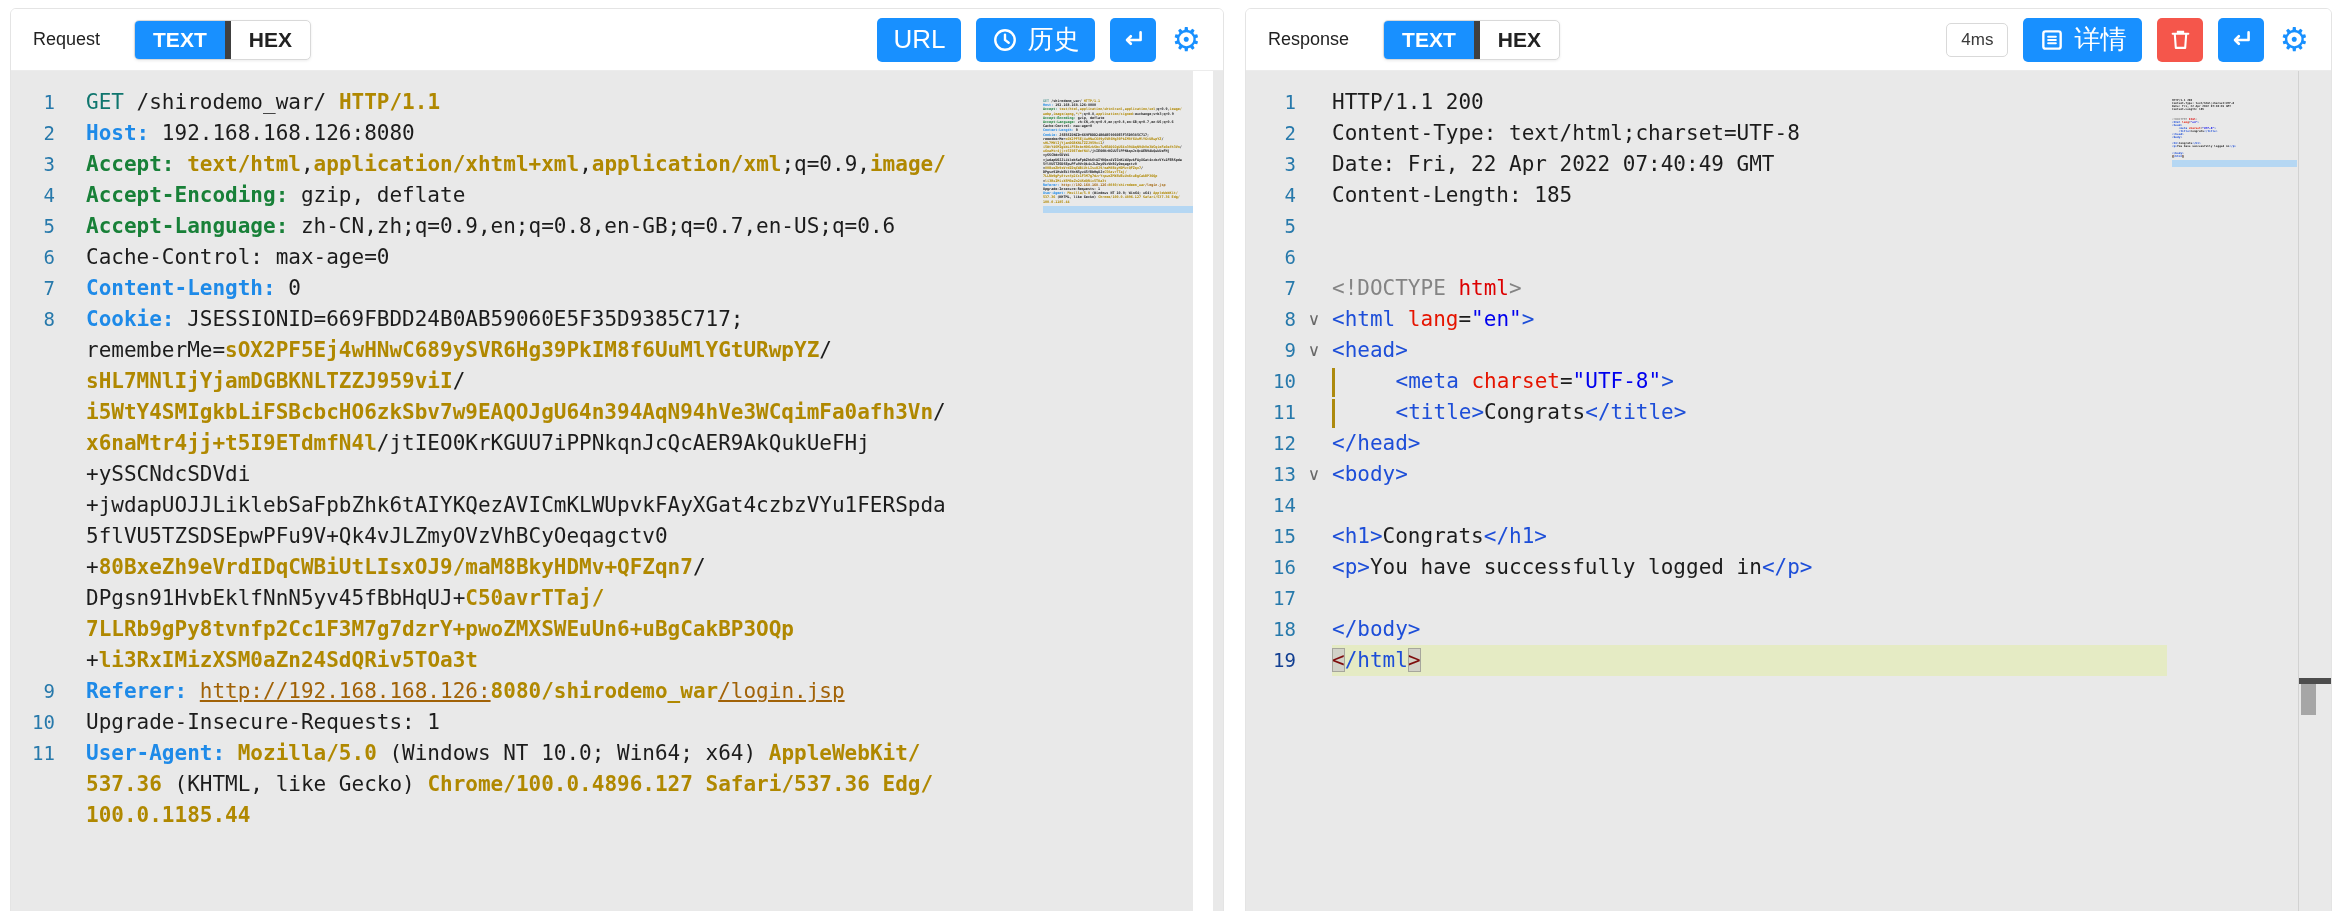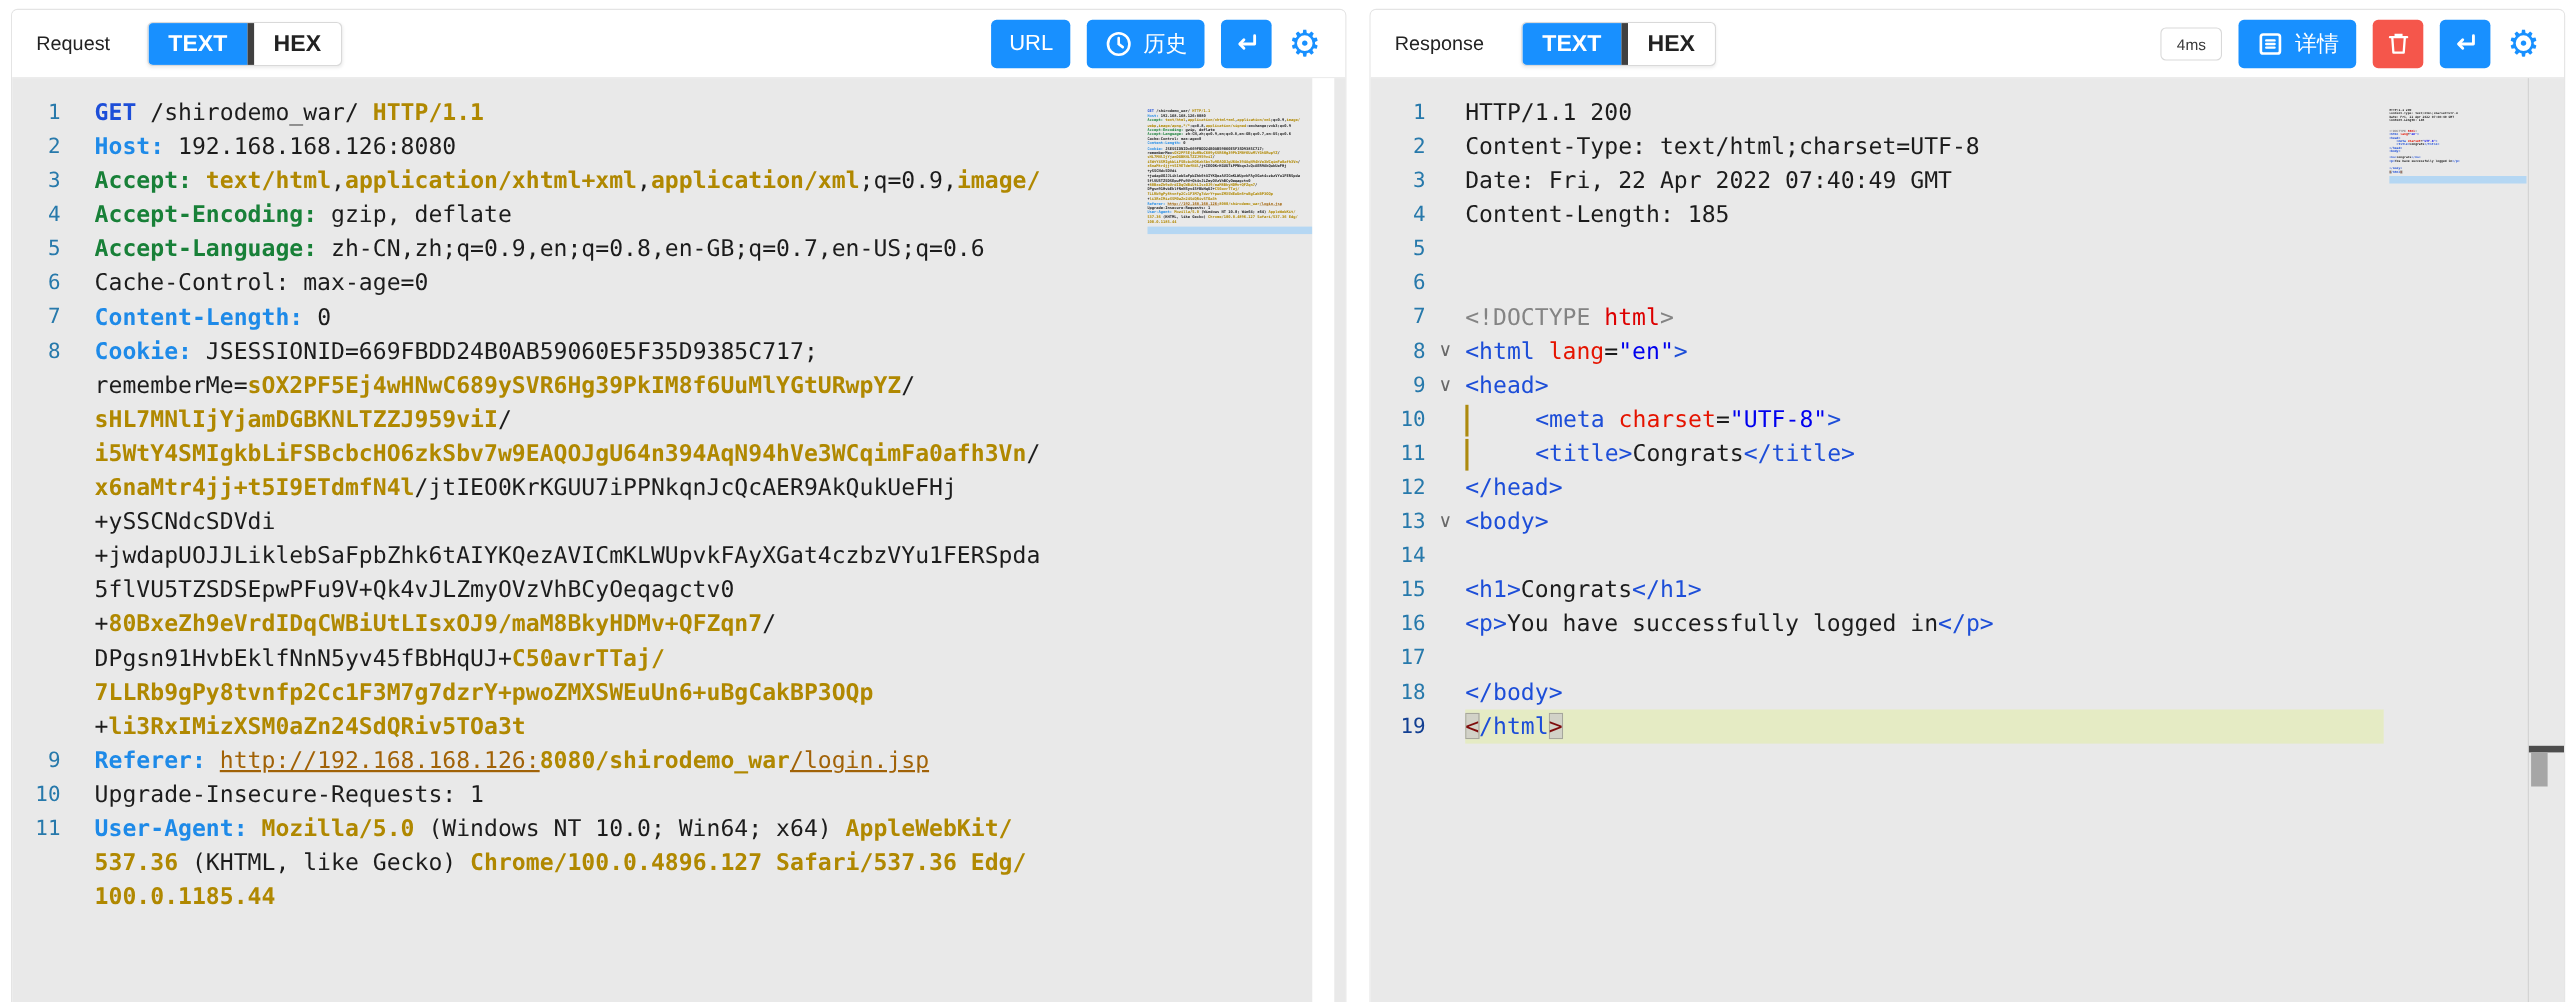--- a/index.html
+++ b/index.html
@@ -12,47 +12,47 @@
   .phead { height:62px; background:#fff; display:flex; align-items:center;
            padding:0 22px; border-bottom:1px solid #ececec; }
   .ptitle { font-size:18px; color:#222; font-weight:500; margin-right:34px; }
   .tabgroup { display:flex; border:1px solid #d9d9d9; border-radius:5px;
               overflow:hidden; background:#fff; box-shadow:0 1px 3px rgba(0,0,0,.08); }
   .tab { font-size:21px; padding:7px 18px; color:#222; cursor:pointer; font-weight:600; }
   .tab.active { background:#1890ff; color:#fff; }
   .tab + .tab { border-left:6px solid #404040; }
   .spacer { flex:1; }
   .btn { display:flex; align-items:center; gap:9px; background:#1890ff; color:#fff;
-         border:none; border-radius:5px; font-size:20px; height:44px; padding:0 16px;
+         border:none; border-radius:5px; font-size:26px; height:44px; padding:0 16px;
          margin-left:15px; cursor:pointer; font-family:inherit; }
   .btn.square { width:46px; justify-content:center; padding:0; }
   .btn.danger { background:#f5564b; }
   .iconbtn { background:none; border:none; margin-left:15px; cursor:pointer;
              display:flex; align-items:center; }
   .gear { font-family:"DejaVu Sans", sans-serif; font-size:33px; color:#1890ff; line-height:1; }
   .badge { border:1px solid #d9d9d9; border-radius:5px; background:#fff; color:#3a3a3a;
-           font-size:14px; padding:6px 14px; }
+           font-size:17px; padding:6px 14px; }
   
   .editor { position:absolute; top:62px; left:0; right:0; bottom:0; background:#e9e9e9;
             font-family:"DejaVu Sans Mono", monospace; font-size:21px; overflow:hidden; }
   .codewrap { padding-top:16px; }
   .crow { display:flex; line-height:31px; white-space:pre; }
   .lnum { color:#2779ab; text-align:right; font-size:19px; flex:none; }
   #req-editor .lnum { width:44px; margin-right:31px; }
   #resp-editor .lnum { width:50px; }
   .lnum.act { color:#123f92; }
   .fold { width:36px; flex:none; color:#686868; font-size:17px; text-align:center;
           font-family:"DejaVu Sans", sans-serif; }
   .ctext { flex:1; overflow:hidden; }
   #resp-editor .codewrap { padding-right:164px; }
   .crow.hl .ctext { background:#e5ebc4; }
   .guide { display:inline-block; width:3px; height:29px; background:#ad8a0e;
            vertical-align:middle; margin-right:10px; }
   
-  .t-k  { color:#1d4ed8; font-weight:bold;text-align:center; }          
+  .t-k  { color:#0f766e; font-weight:normal;text-align:center; }          
   .t-g  { color:#b08800; font-weight:bold; }          
   .t-b  { color:#1e8ae8; font-weight:bold; }          
   .t-gr { color:#188038; font-weight:bold; }          
   .t-p  { color:#1c1c1c; }
   .t-u  { color:#a16207; text-decoration:underline; }
   .t-ug { color:#b08800; font-weight:bold; }
   .t-pc { color:#848484; }
   .t-rd { color:#dd0000; }
   .t-tg { color:#1d4ed8; }
   .t-at { color:#e51400; }

